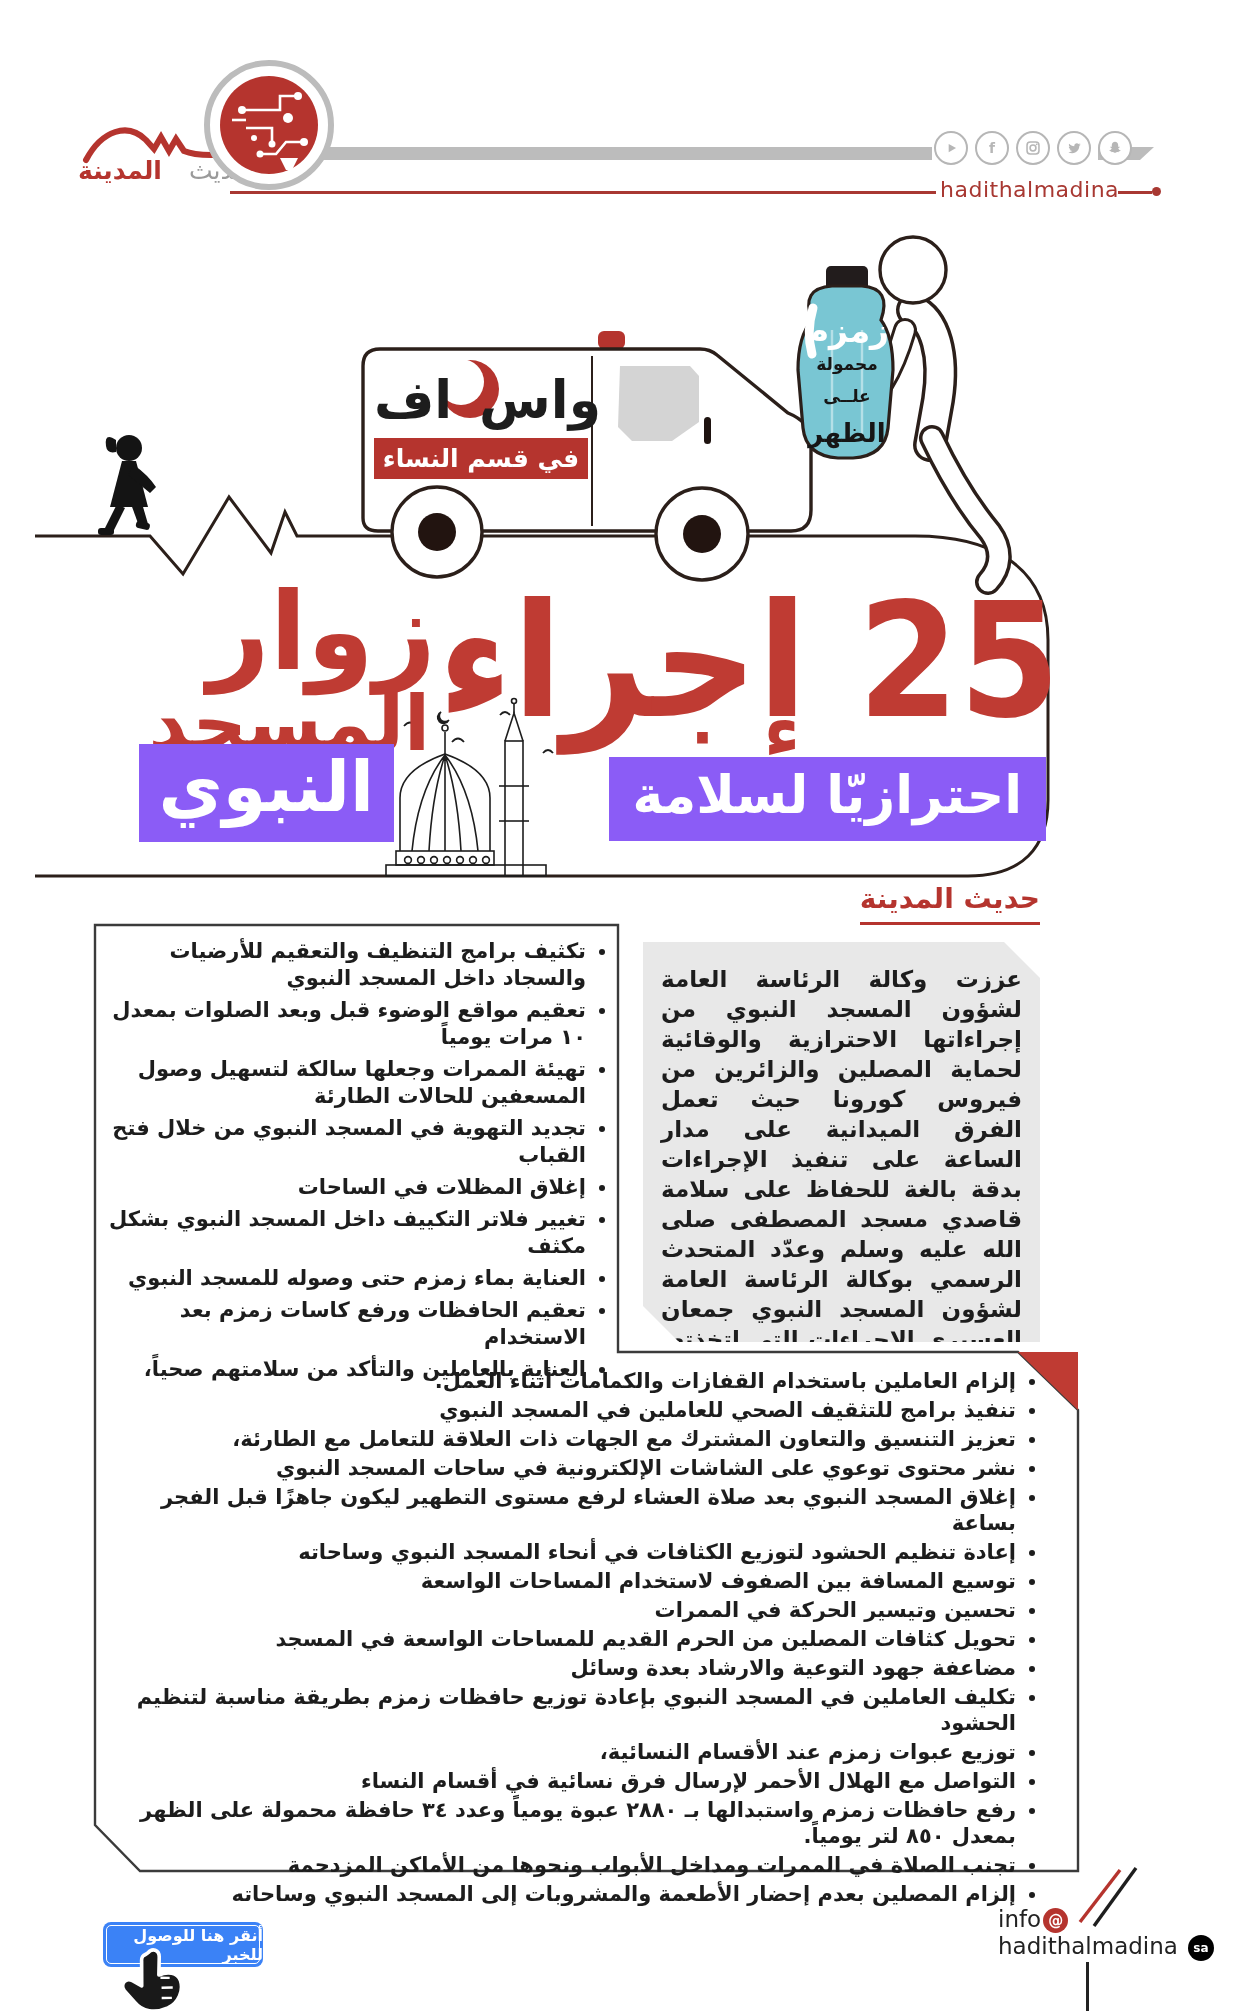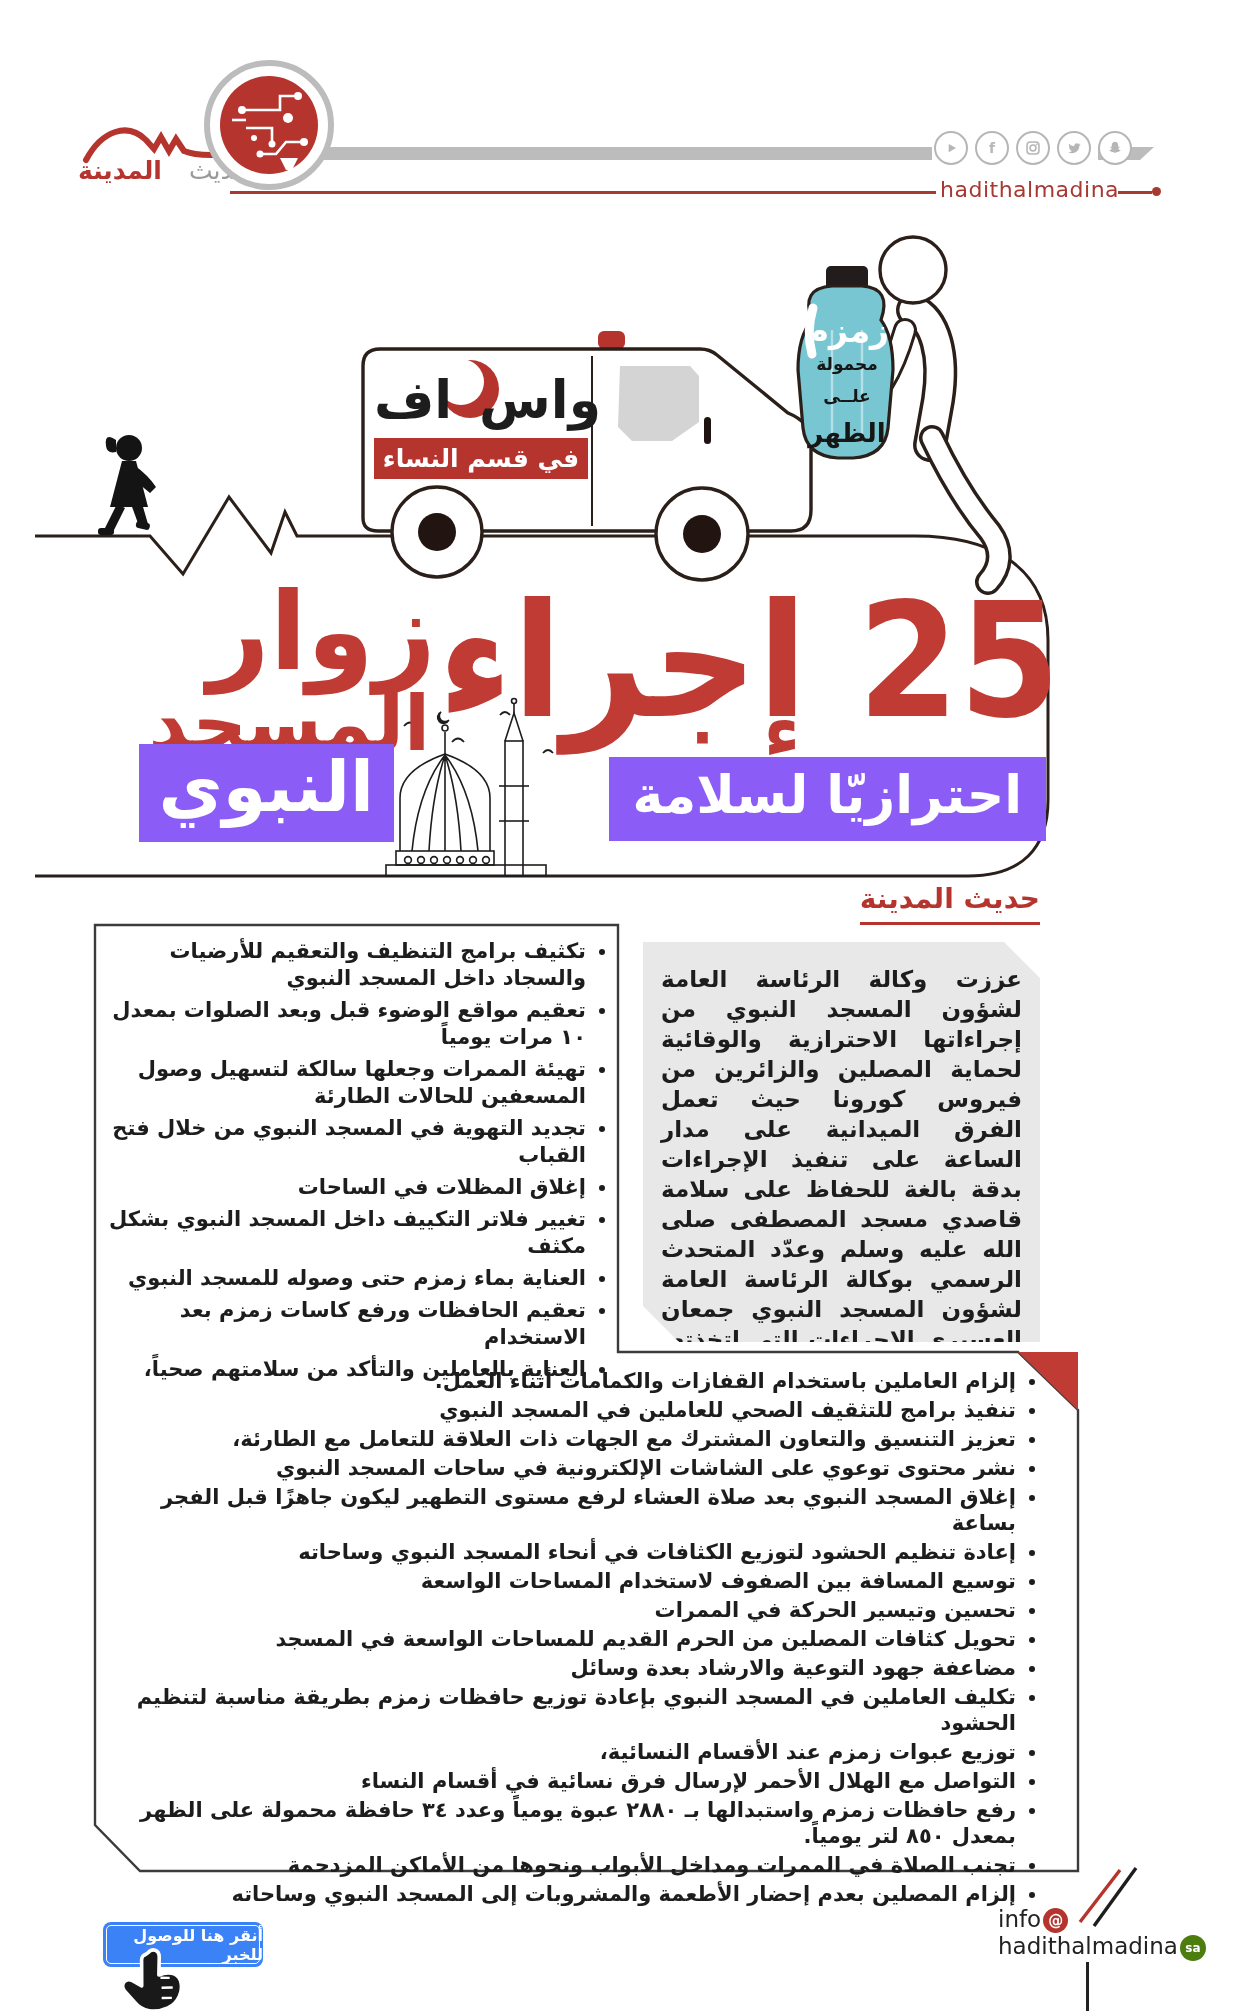--- a/index.html
+++ b/index.html
@@ -43,21 +43,21 @@
   
   .cta{left:103px;top:1922px;width:160px;height:45px;background:#3b82f6;border-radius:8px;
        display:flex;align-items:center;justify-content:center;direction:rtl;
        color:#fff;font-size:16px;font-weight:bold;}
   .cta::before{content:"";position:absolute;inset:3px;border:1.6px solid #fff;border-radius:5px;}
   .hand{left:116px;top:1946px;width:78px;height:70px;transform:rotate(-12deg);}
   .email{left:998px;top:1906px;font-size:23px;color:#222;line-height:26px;}
   .badge{display:inline-flex;align-items:center;justify-content:center;border-radius:50%;
          color:#fff;font-weight:bold;vertical-align:middle;}
   .at{width:25px;height:25px;background:#b5342e;font-size:15px;margin-left:2px;}
-  .sa{width:26px;height:26px;background:#4d7c0f;font-size:12px;margin-left:2px;}
+  .sa{width:26px;height:26px;background:#000000;font-size:12px;margin-left:10px;}
   .vline{left:1086px;top:1962px;width:3px;height:49px;background:#222;}
   svg text{font-family:"DejaVu Sans",sans-serif;}
 </style>
 </head>
 <body>
 
 <div class="canvas">
 
   <div class="abs" style="left:0;top:0;width:1242px;height:210px;">
     <svg class="abs" style="left:80px;top:112px;" width="185" height="55" viewBox="0 0 185 55">

